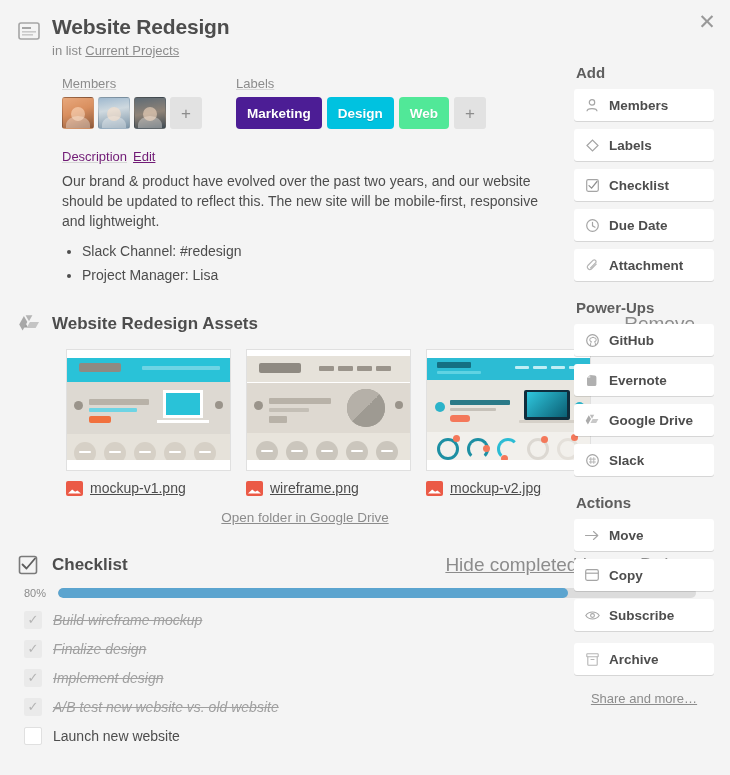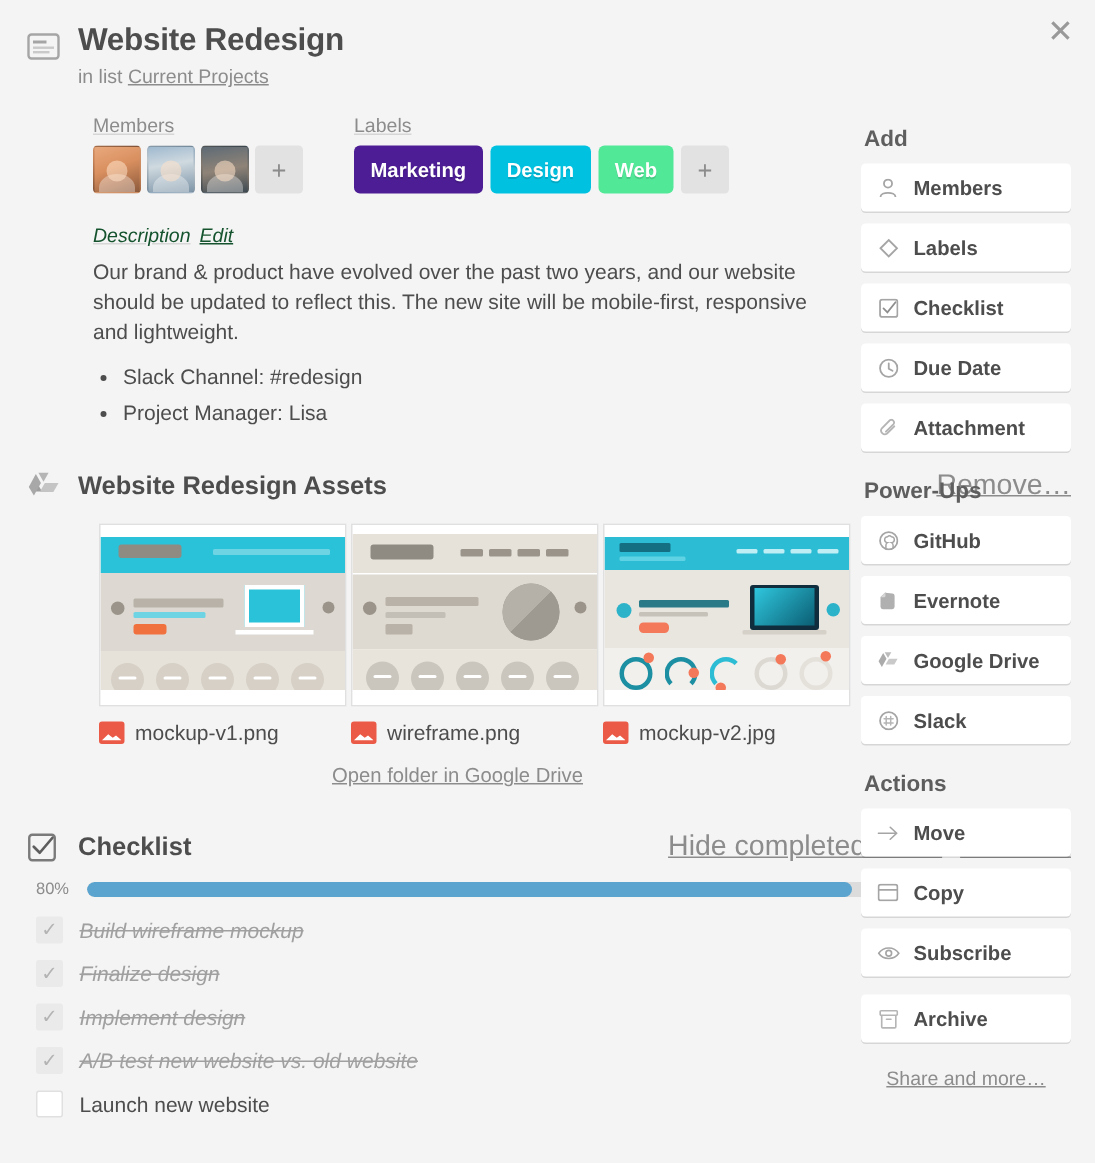--- a/index.html
+++ b/index.html
@@ -74,40 +74,40 @@
 
   .label-pill {
     height: 32px; min-width: 40px; border-radius: 4px; color:#fff;
     font-size: 13.5px; font-weight: bold; display:flex; align-items:center;
     justify-content:center; padding: 0 11px; margin-right: 5px; cursor:pointer;
     text-shadow: 0 1px 0 rgba(0,0,0,.13);
   }
 
   
   .desc-wrap { margin-top: 20px; padding-left: 48px; padding-right: 170px; }
-  .desc-h { font-size: 13px; color:#14532d;font-style:italic; }
+  .desc-h { font-size: 13px; color:#701a75; }
   .desc-h .ttl { text-decoration: underline; text-decoration-color:#d6d6d6; }
   .desc-h .edit { margin-left: 6px; text-decoration: underline; cursor:pointer; }
   .desc-body { font-size: 14px; color:#4d4d4d; line-height: 20px; margin-top: 7px; max-width: 480px; }
   .desc-list { margin: 8px 0 0 0; padding-left: 20px; }
   .desc-list li { font-size: 14px; line-height: 24px; color:#4d4d4d; }
 
   
   .section { margin-top: 26px; padding-left: 4px; }
   .section-head { display:flex; align-items:center; }
   .section-icon { width: 26px; flex: 0 0 26px; color:#a5a5a5; display:flex; align-items:center; }
   .section-title {
     font-size: 17px; font-weight: bold; color:#4d4d4d; margin-left: 8px; flex: 1;
   }
   .section-action {
     font-size: 19px; color:#8c8c8c; text-decoration: underline; cursor:pointer;
     margin-left: 12px;
   }
 
-  .thumbs { display:flex; margin-top: 14px; padding-left: 48px; gap: 3px; }
+  .thumbs { display:flex; margin-top: 14px; padding-left: 48px; gap: 15px; text-decoration: underline; }
   .thumb-col { width: 165px; }
   .thumb {
     width: 165px; height: 122px; background:#fff; border:1px solid #e0e0e0;
     overflow:hidden; position:relative; cursor:pointer;
   }
   .mock { position:absolute; inset:0; }
   .mock .topbar { position:absolute; left:0; right:0; top:8px; height:24px; }
   .mock .hero { position:absolute; left:0; right:0; top:32px; height:52px; background:#ddd9d2; }
   .mock .cards { position:absolute; left:0; right:0; top:84px; bottom:10px; background:#e6e2da; }
   .mock .foot { position:absolute; left:0; right:0; bottom:0; height:10px; background:#fff; }
@@ -154,21 +154,21 @@
     display:flex; align-items:center; justify-content:center; cursor:pointer;
     font-size:13px; line-height:1;
   }
   .cl-box.done { background:#eaeaea; color:#b3b3b3; }
   .cl-box.open { background:#fff; border:1px solid #e0e0e0; }
   .cl-txt { font-size:14px; color:#4d4d4d; }
   .cl-txt.done { color:#a0a0a0; font-style: italic; text-decoration: line-through; }
 
   
   .sidebar {
-    position:absolute; top: 64px; right: 16px; width: 140px; margin-top: 20px;
+    position:absolute; top: 64px; right: 16px; width: 140px;
   }
   .side-h {
     font-size: 15px; font-weight: bold; color:#5e5e5e; margin: 0 0 8px 2px;
   }
   .side-h.mt { margin-top: 18px; }
   .side-btn {
     display:flex; align-items:center; height: 32px; background:#fff;
     border-radius: 3px; margin-bottom: 8px; padding-left: 10px; cursor:pointer;
     box-shadow: 0 1px 0 rgba(0,0,0,.12);
   }

